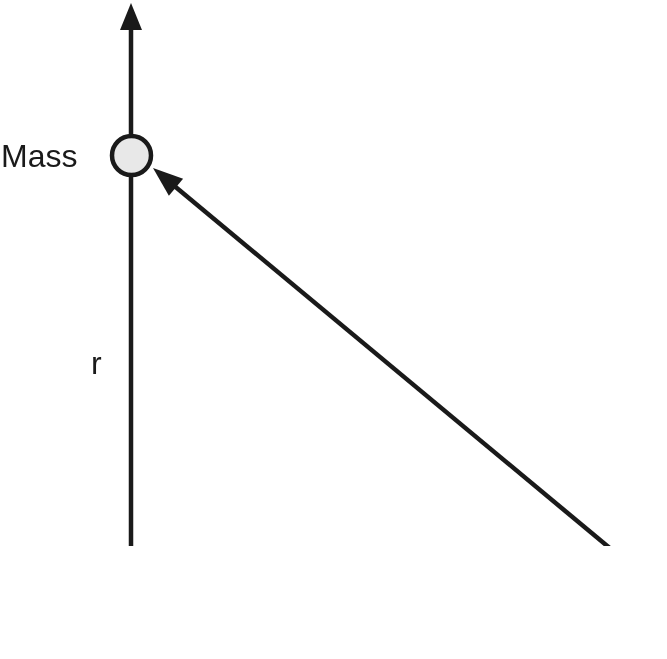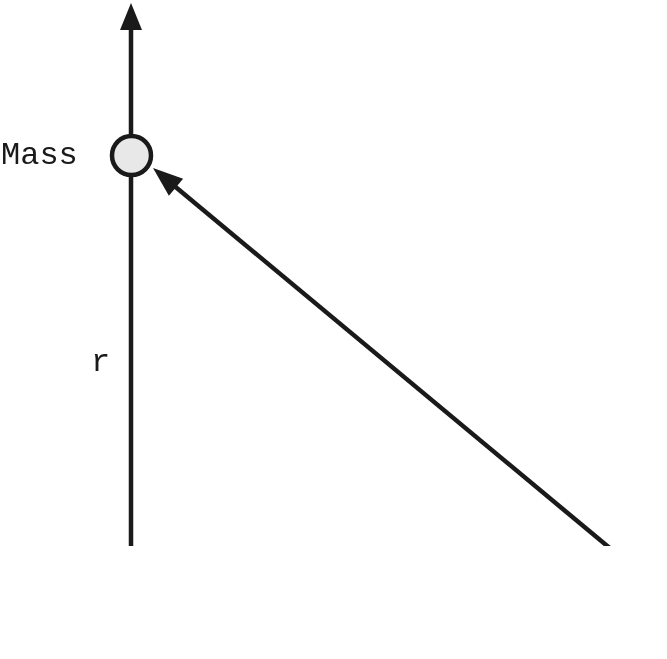--- a/index.html
+++ b/index.html
@@ -6,21 +6,21 @@
     margin: 0;
     padding: 0;
     background: #ffffff;
   }
   .figure-canvas {
     position: relative;
     width: 667px;
     height: 546px;
     background: #ffffff;
     overflow: hidden;
-    font-family: Liberation Mono, monospace;
+    font-family: Liberation Sans, sans-serif;
   }
   .figure-canvas svg {
     position: absolute;
     left: 0;
     top: 0;
   }
   .diagram-label {
     position: absolute;
     font-size: 32px;
     line-height: 1;

